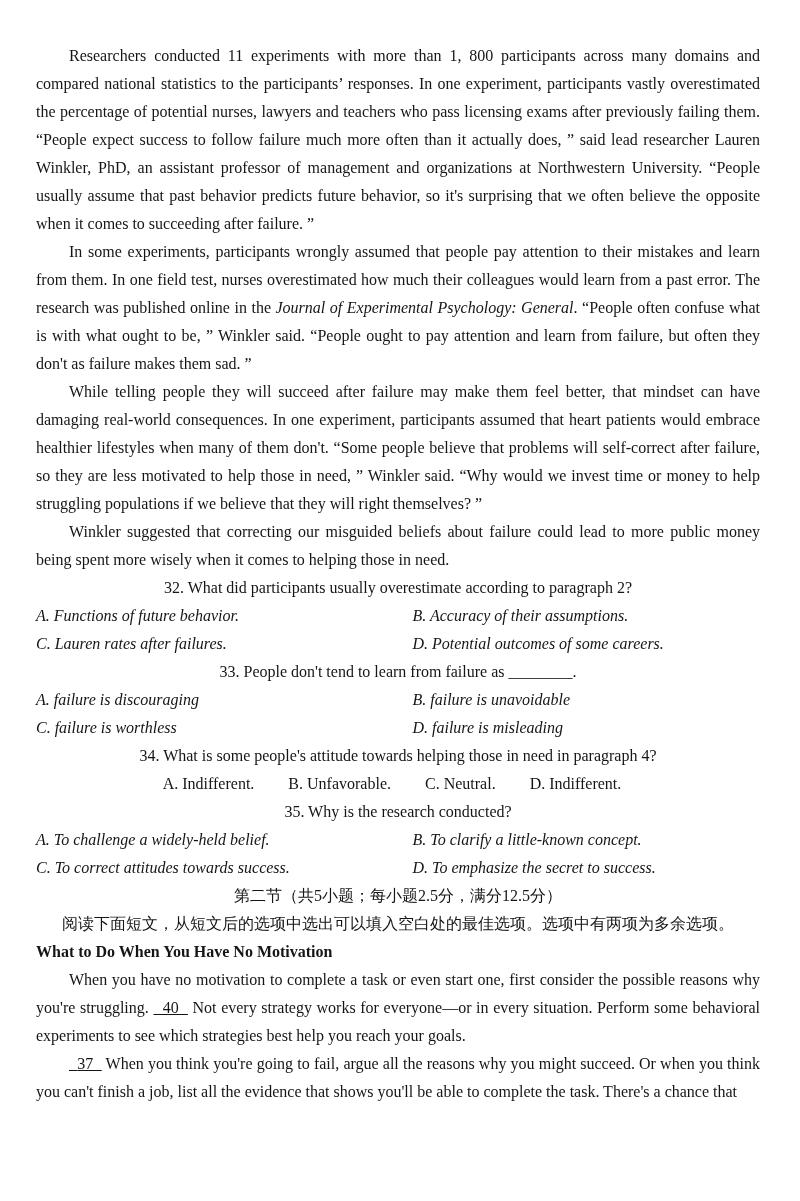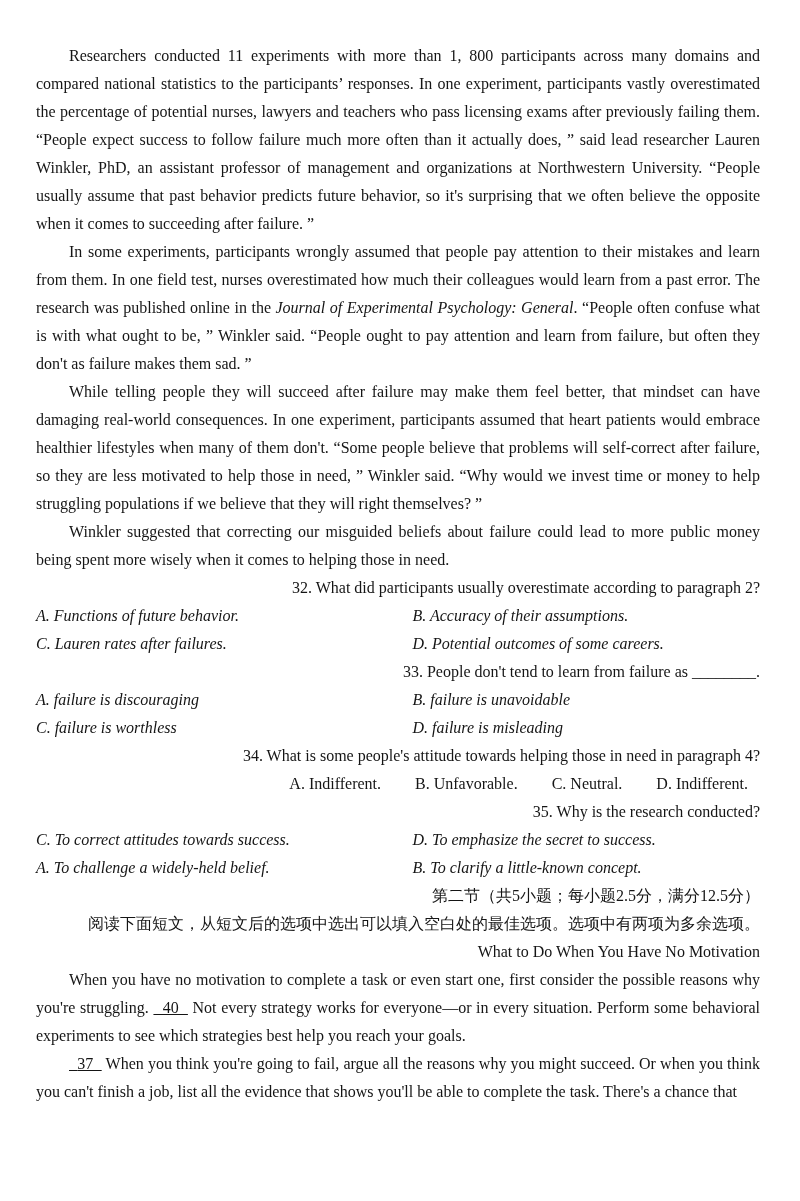--- a/index.html
+++ b/index.html
@@ -18,39 +18,40 @@
     padding: 42px 36px 10px 36px;
     background: #ffffff;
   }
   .para {
     text-align: justify;
     line-height: 28px;
     text-indent: 33px;
   }
   .qline {
     line-height: 28px;
-    text-align: right;
+    text-align: center;
   }
   .opt-row {
     display: flex;
     line-height: 28px;
     font-style: italic;
   }
   .opt-left { width: 52%; }
   .opt-right { flex: 1; }
   .q34opt { margin-right: 30px; }
   .q34opt:last-child { margin-right: 12px; }
   .journal-italic { font-style: italic; }
   .blank {
     text-decoration: underline;
     white-space: pre-wrap;
   }
   .passage-title {
-    text-align: right;
+    text-align: left;
     line-height: 28px;
+    font-weight: bold;
   }
 </style>
 </head>
 <body>
 
 <div class="page">
 
   <p class="para">Researchers conducted 11 experiments with more than 1, 800 participants across many domains and compared national statistics to the participants’ responses. In one experiment, participants vastly overestimated the percentage of potential nurses, lawyers and teachers who pass licensing exams after previously failing them. “People expect success to follow failure much more often than it actually does, ” said lead researcher Lauren Winkler, PhD, an assistant professor of management and organizations at Northwestern University. “People usually assume that past behavior predicts future behavior, so it's surprising that we often believe the opposite when it comes to succeeding after failure. ”</p>
 
   <p class="para"><span>In some experiments, participants wrongly assumed that people pay attention to their mistakes and learn from them. In one field test, nurses overestimated how much their colleagues would learn from a past error. The research was published online in the </span><span class="journal-italic">Journal of Experimental Psychology: General</span><span>. “People often confuse what is with what ought to be, ” Winkler said. “People ought to pay attention and learn from failure, but often they don't as failure makes them sad. ”</span></p>
@@ -89,26 +90,26 @@
       <span class="q34opt">A. Indifferent.</span>
       <span class="q34opt">B. Unfavorable.</span>
       <span class="q34opt">C. Neutral.</span>
       <span class="q34opt">D. Indifferent.</span>
     </div>
   </div>
 
   <div class="question">
     <div class="qline">35. Why is the research conducted?</div>
     <div class="opt-row">
+      <span class="opt-left">A. To challenge a widely-held belief.</span>
+      <span class="opt-right">B. To clarify a little-known concept.</span>
+    </div>
+    <div class="opt-row">
       <span class="opt-left">C. To correct attitudes towards success.</span>
       <span class="opt-right">D. To emphasize the secret to success.</span>
-    </div>
-    <div class="opt-row">
-      <span class="opt-left">A. To challenge a widely-held belief.</span>
-      <span class="opt-right">B. To clarify a little-known concept.</span>
     </div>
   </div>
 
   <div class="qline">第二节（共5小题；每小题2.5分，满分12.5分）</div>
   <div class="qline">阅读下面短文，从短文后的选项中选出可以填入空白处的最佳选项。选项中有两项为多余选项。</div>
 
   <div class="passage-title">What to Do When You Have No Motivation</div>
 
   <p class="para"><span>When you have no motivation to complete a task or even start one, first consider the possible reasons why you're struggling. </span><span class="blank">  40  </span><span> Not every strategy works for everyone—or in every situation. Perform some behavioral experiments to see which strategies best help you reach your goals.</span></p>
 

